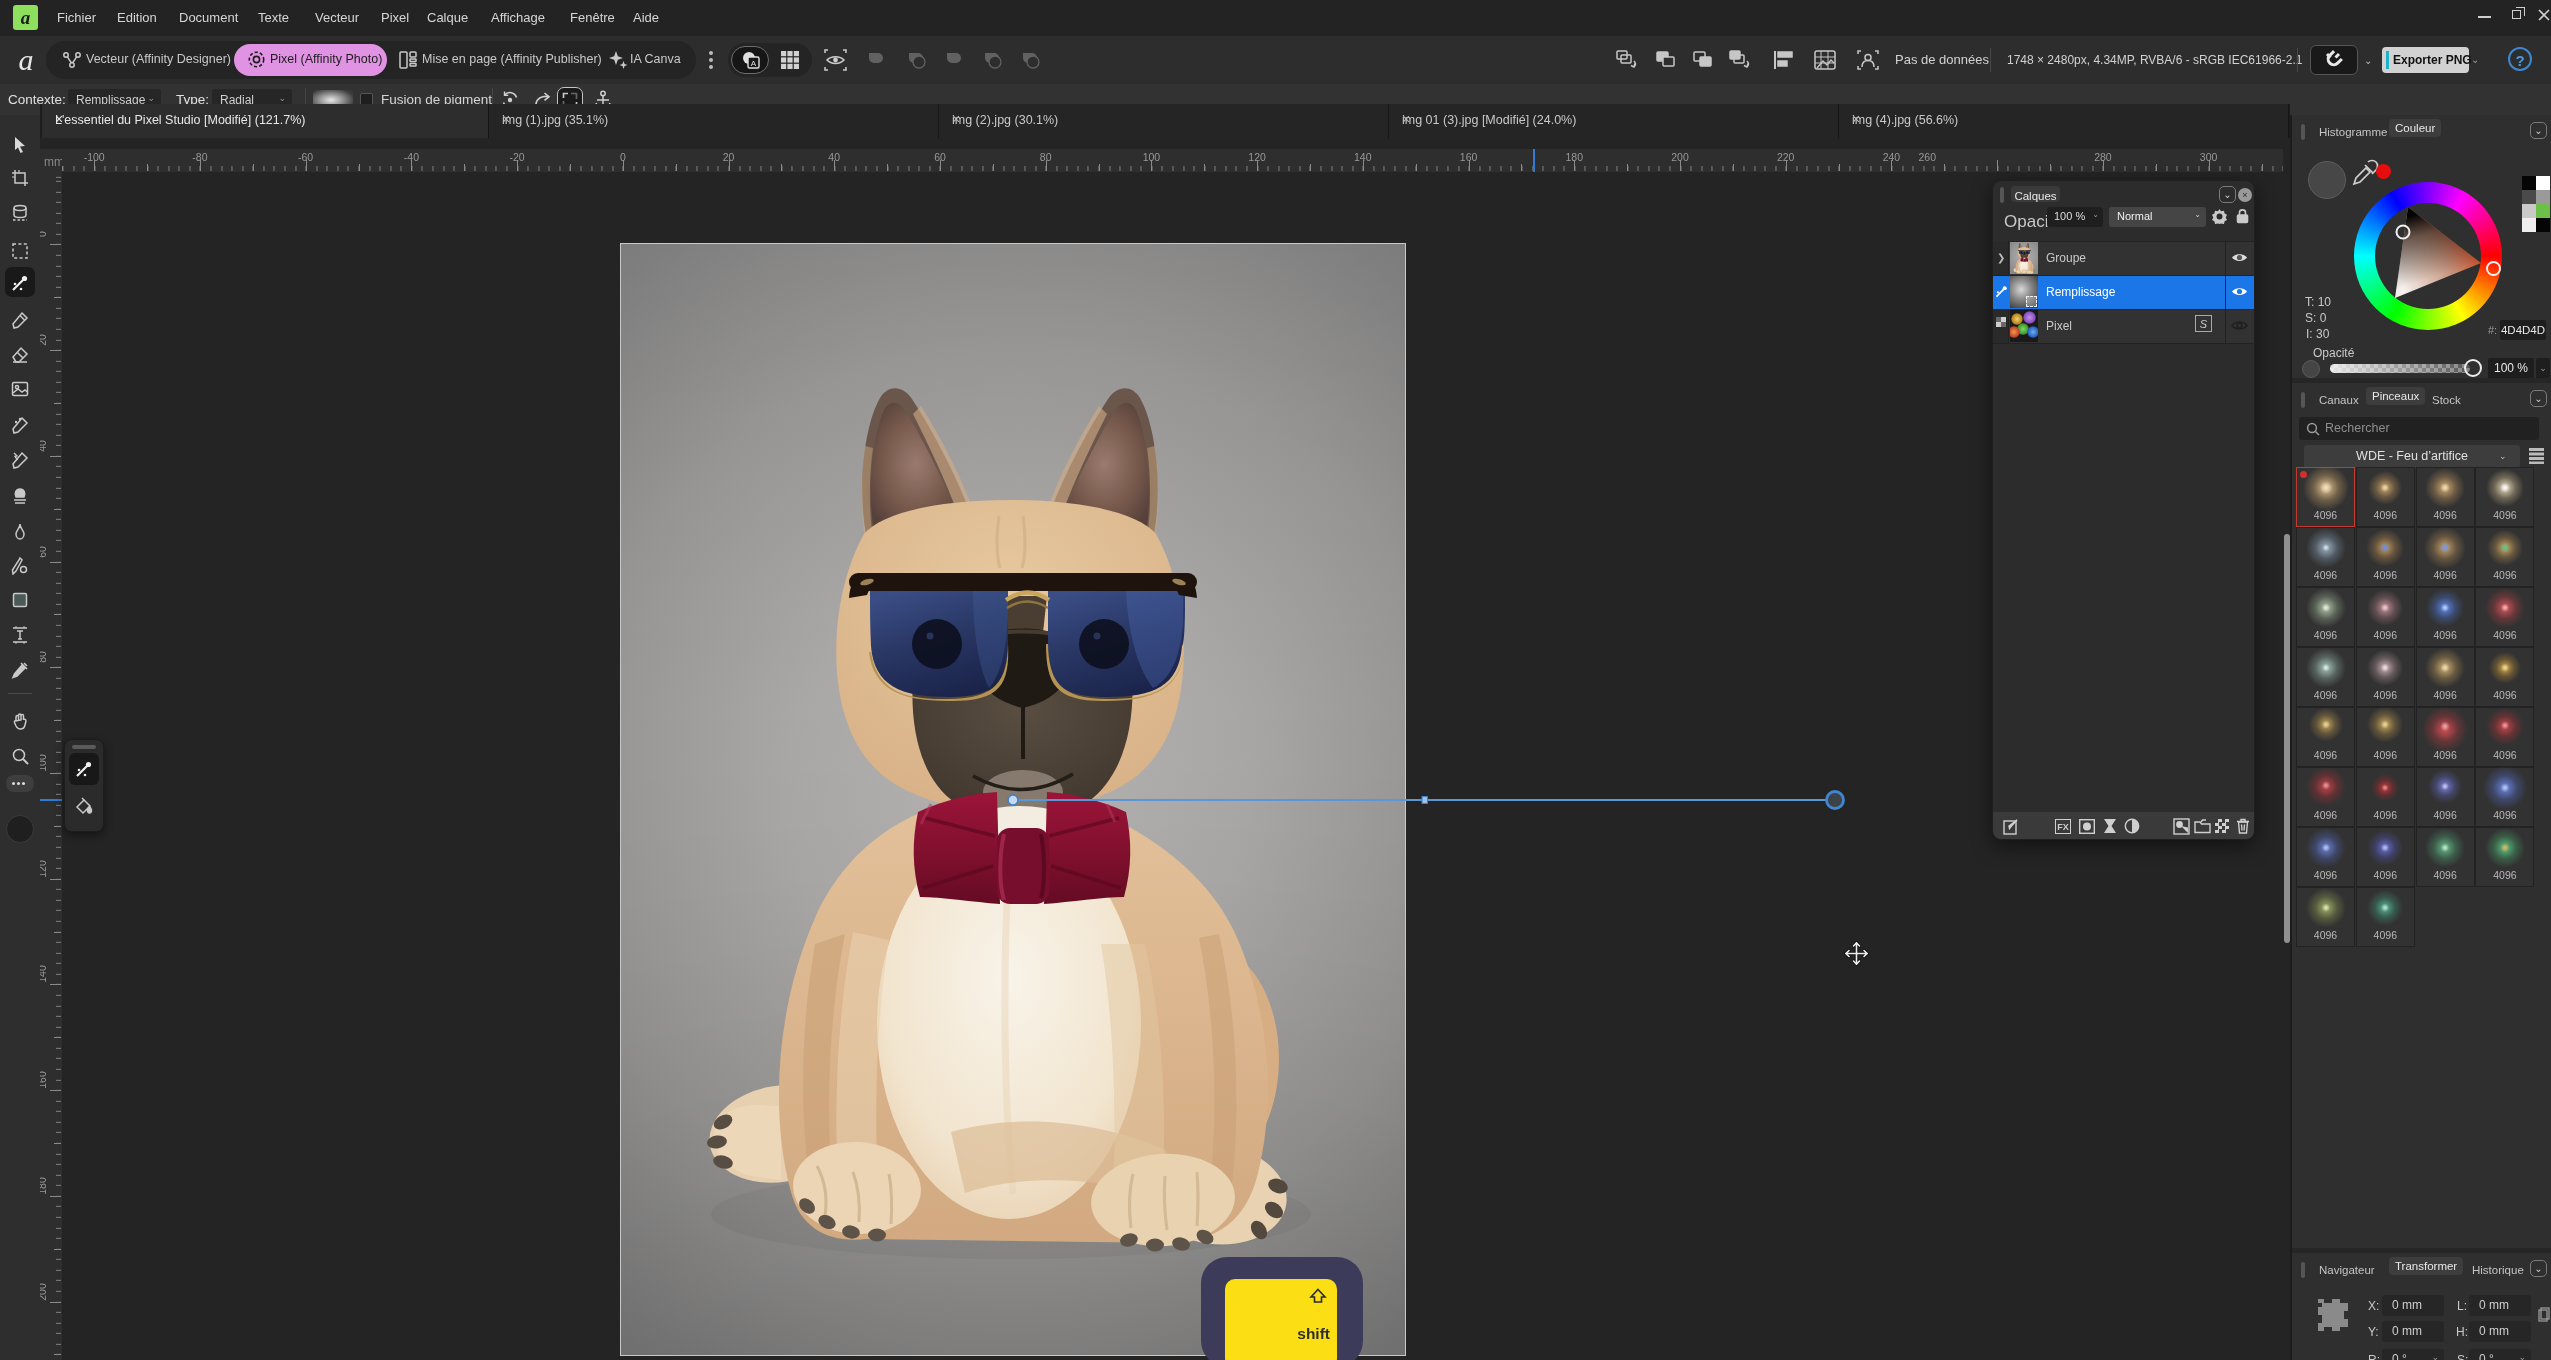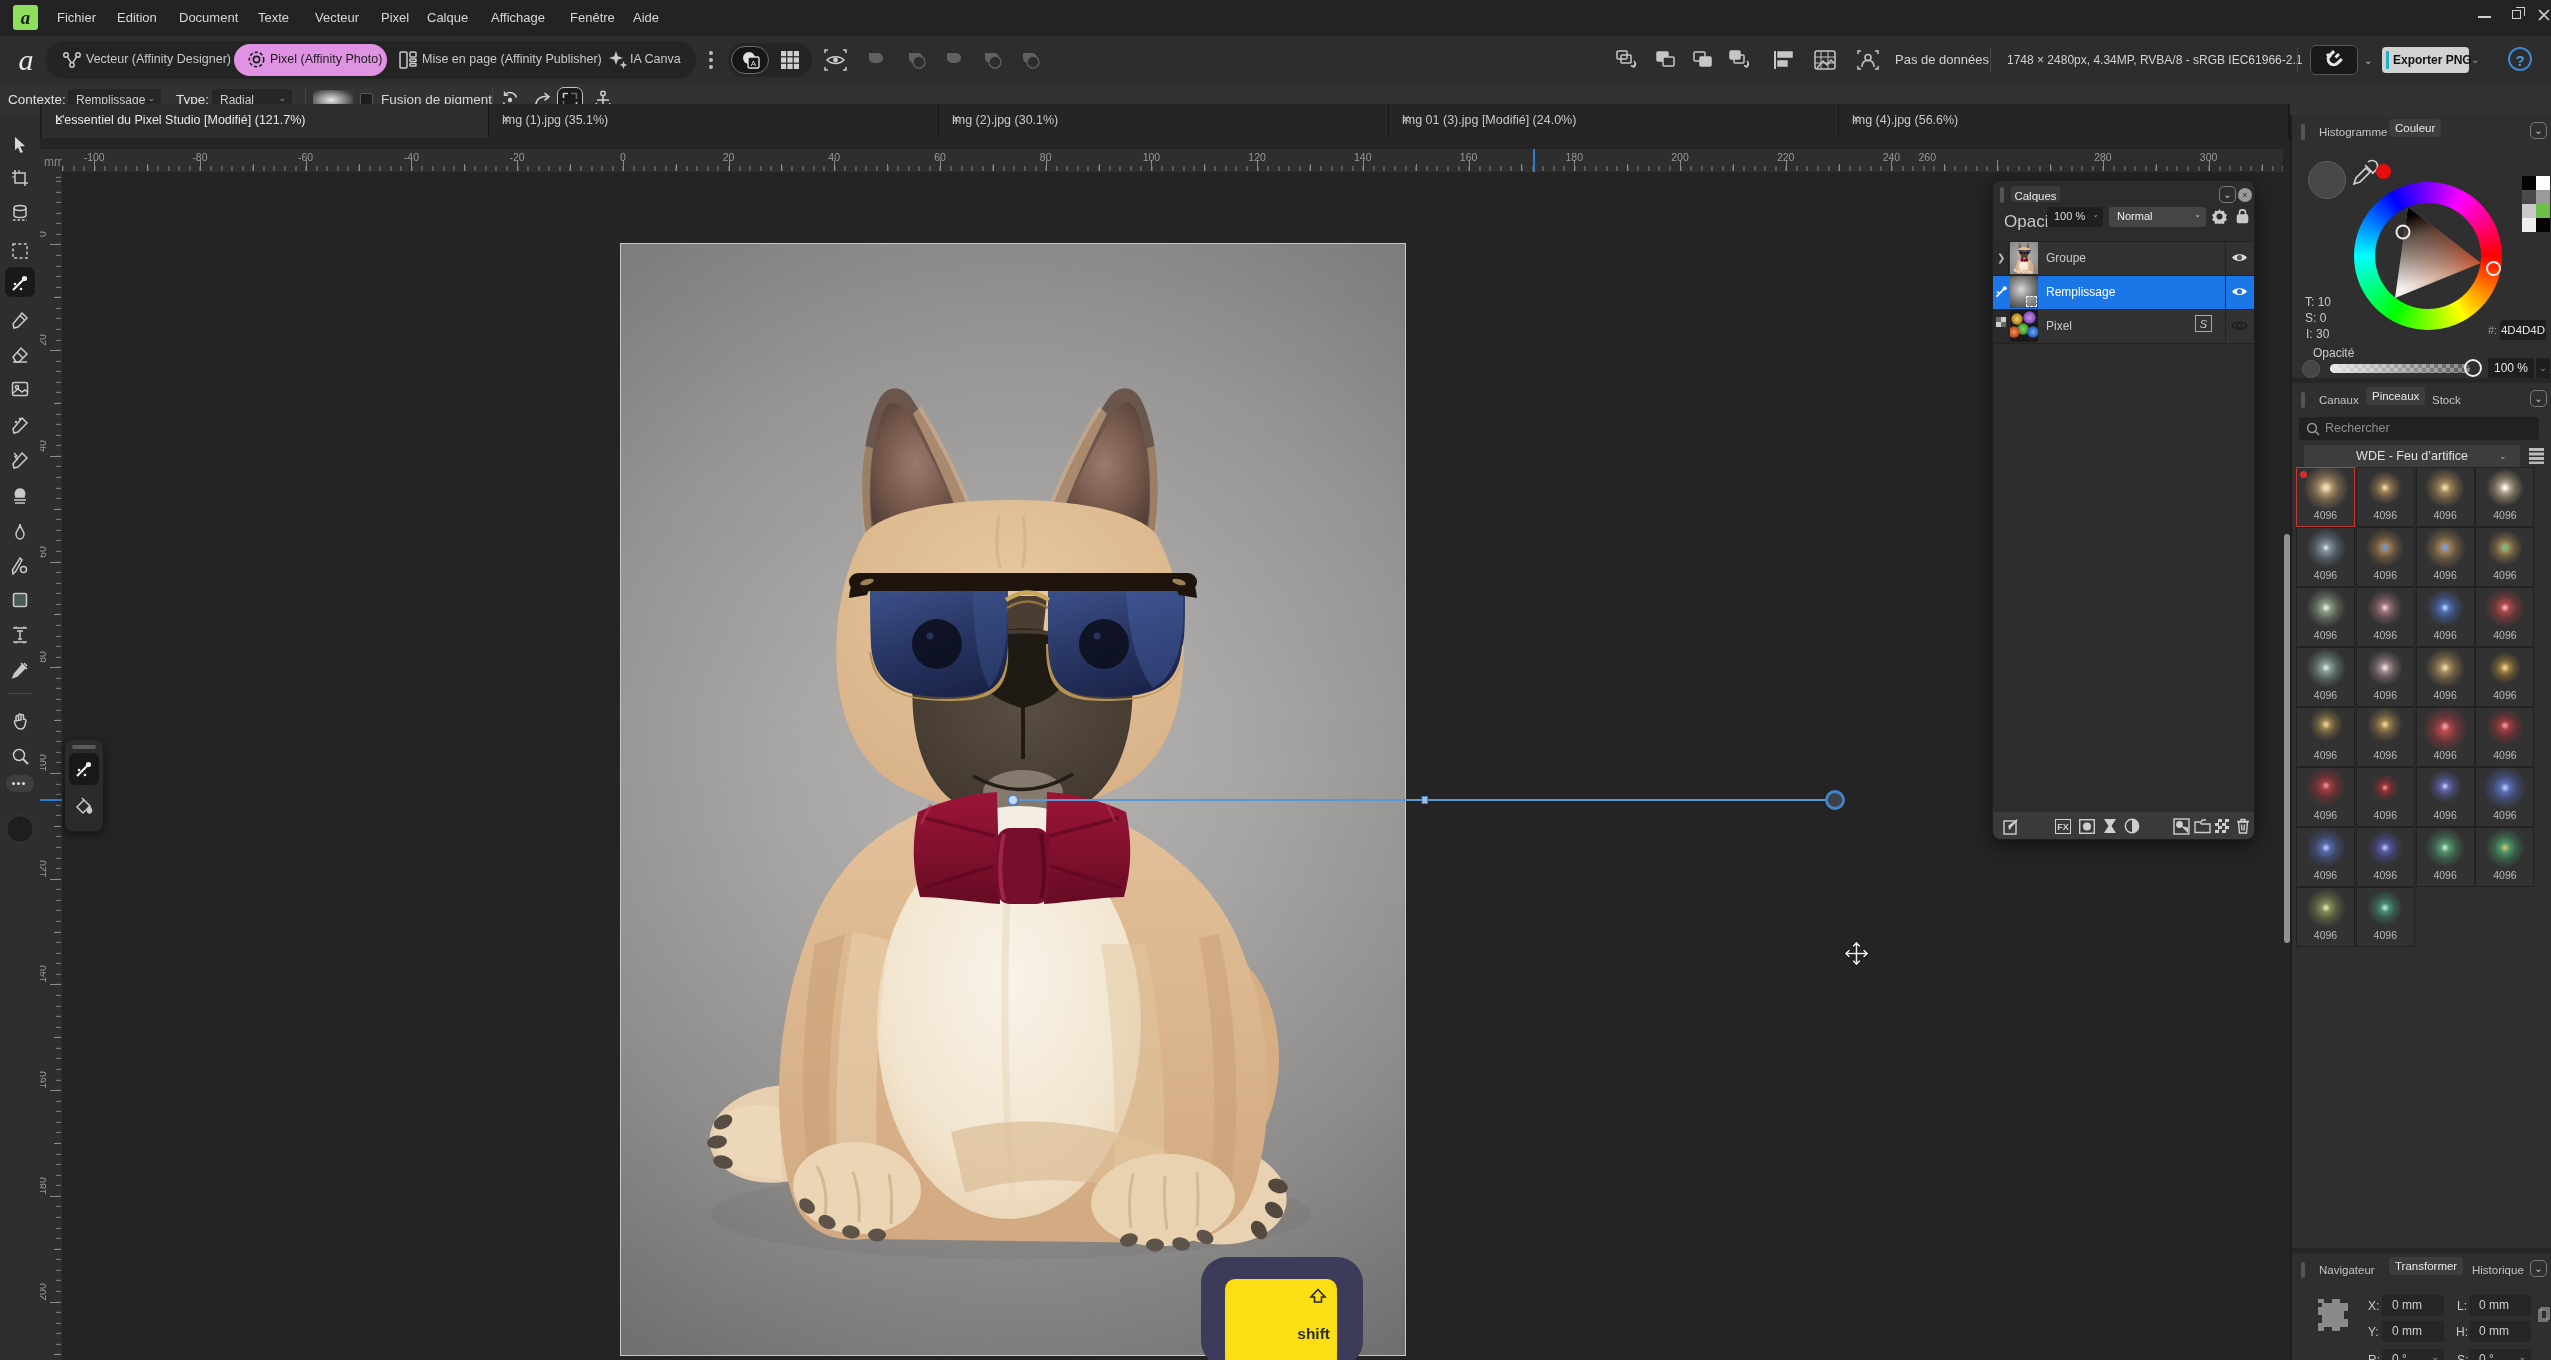--- a/index.html
+++ b/index.html
@@ -931,21 +931,21 @@
       <path d="M2 8 h20 M2 14 h20 M8 2 v18 M15 2 v18" stroke-width="1"></path>
       <path d="M4 19 L10 12 L14 16 L18 11 L21 14" stroke-width="1.4"></path>
     </svg>
 <svg class="abs" style="left:1856px;top:49px;" width="24" height="22" viewBox="0 0 24 22" fill="none" stroke="#c6c6c6" stroke-width="1.5">
       <path d="M5 2 h-3 v3 M19 2 h3 v3 M2 17 v3 h3 M22 17 v3 h-3"></path>
       <circle cx="12" cy="8.5" r="3"></circle>
       <path d="M6 18 c0 -5 3 -6.5 6 -6.5 c3 0 6 1.5 6 6.5"></path>
     </svg>
 <div class="abs" style="left:1895px;top:52px;font-size:13px;color:#d2d2d2;">Pas de données</div>
 <div class="abs" style="left:1990px;top:48px;width:1px;height:24px;background:#484848;"></div>
-<div class="abs" style="left:2007px;top:53px;font-size:12px;color:#d2d2d2;">1748 × 2480px, 4.34MP, RVBA/8 - sRGB IEC61966-2.1</div>
+<div class="abs" style="left:2007px;top:53px;font-size:12px;color:#d2d2d2;">1748 × 2480px, 4.34MP, RVBA/6 - sRGB IEC61966-2.1</div>
 <div class="abs" style="left:2297px;top:48px;width:1px;height:24px;background:#484848;"></div>
 <div class="abs" style="left:2310px;top:45px;width:48px;height:30px;background:#191919;border-radius:6px;border:1px solid #555;"></div>
 <svg class="abs" style="left:2322px;top:50px;" width="22" height="20" viewBox="0 0 22 20">
       <g transform="rotate(45 11 10)" fill="none" stroke="#e8e8e8" stroke-width="3">
         <path d="M5.5 3 v6 a5.5 5.5 0 0 0 11 0 v-6"></path>
       </g>
       <path d="M5 4 l3.5 3.5 M17 4 l-3.5 3.5" stroke="#e8e8e8" stroke-width="3"></path>
     </svg>
 <div class="abs" style="left:2364px;top:55px;font-size:10px;color:#bbb;">⌄</div>
 <div class="abs" style="left:2382px;top:47px;width:87px;height:26px;background:#d2d2d2;border-radius:4px;"></div>

